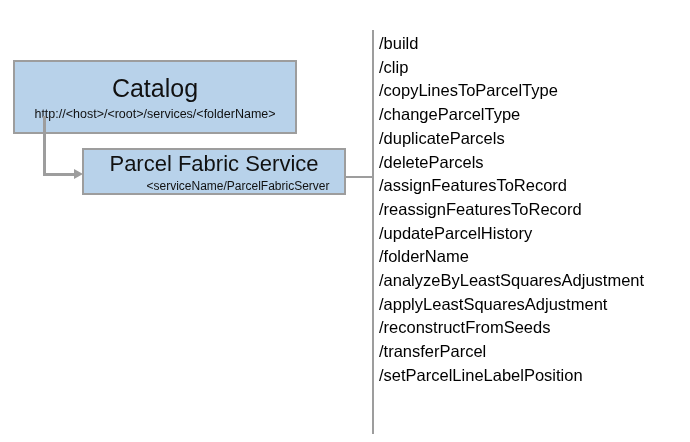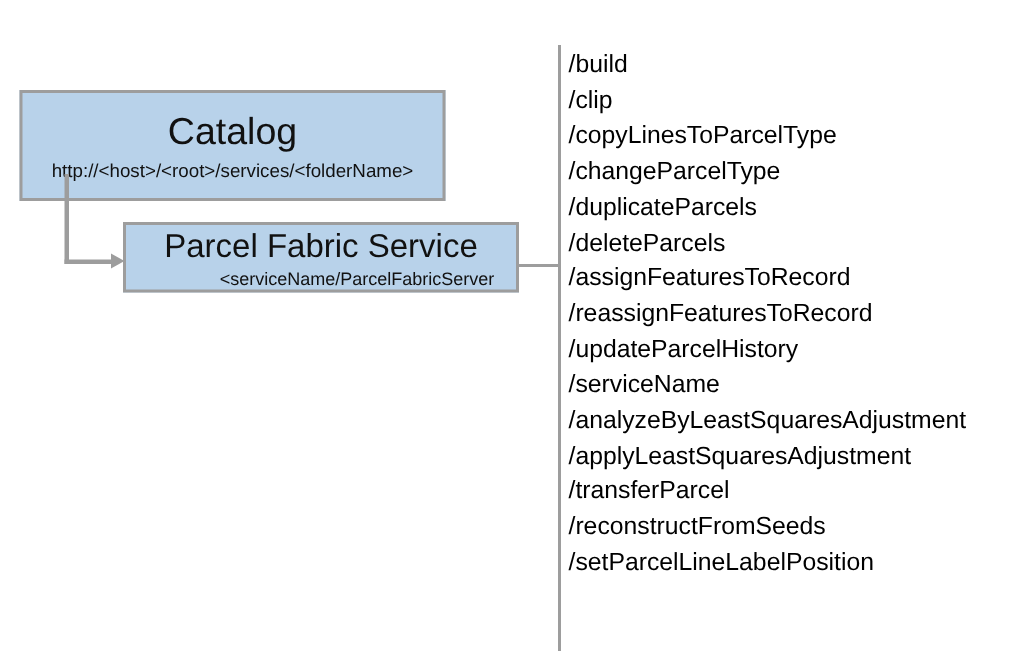--- a/index.html
+++ b/index.html
@@ -152,21 +152,21 @@
   <ul id="ops-list">
       <li>/build</li>
       <li>/clip</li>
       <li>/copyLinesToParcelType</li>
       <li>/changeParcelType</li>
       <li>/duplicateParcels</li>
       <li>/deleteParcels</li>
       <li>/assignFeaturesToRecord</li>
       <li>/reassignFeaturesToRecord</li>
       <li>/updateParcelHistory</li>
-      <li>/serviceName</li>
+      <li>/folderName</li>
       <li>/analyzeByLeastSquaresAdjustment</li>
       <li>/applyLeastSquaresAdjustment</li>
+      <li>/reconstructFromSeeds</li>
       <li>/transferParcel</li>
-      <li>/reconstructFromSeeds</li>
       <li>/setParcelLineLabelPosition</li>
     </ul>
 
 </div>
 
 </body></html>

